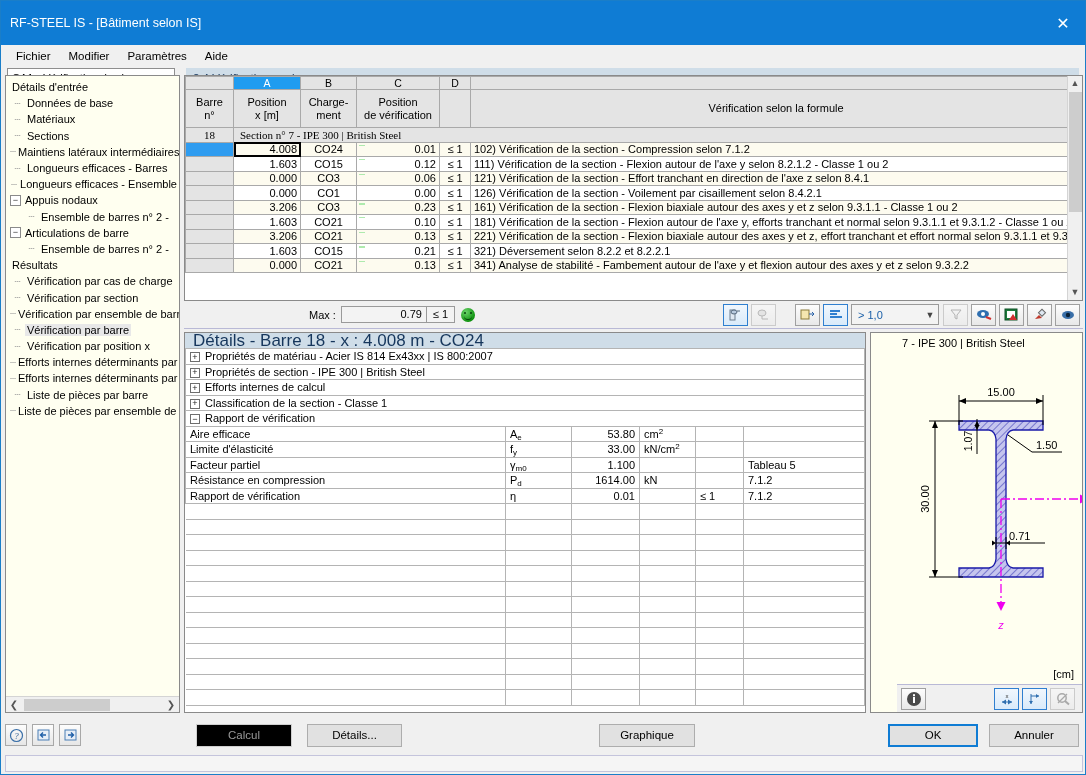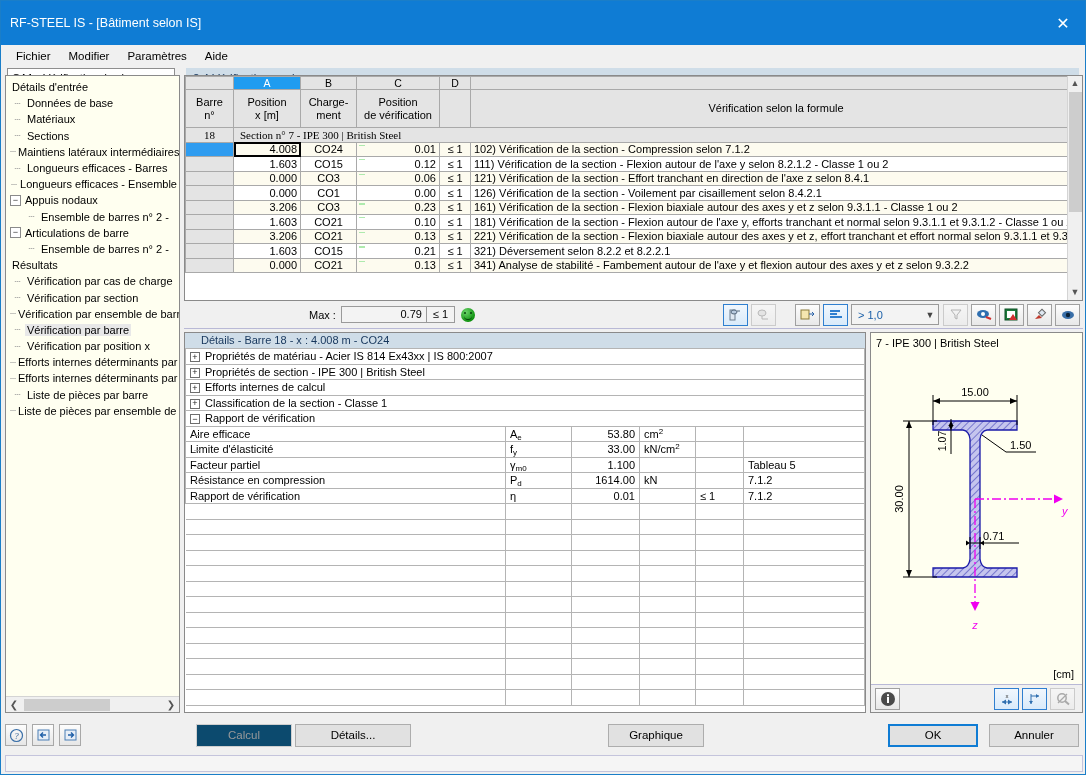--- a/index.html
+++ b/index.html
@@ -297,22 +297,22 @@
     flex: 1;
     border: 1px solid #8a8a8a;
     background: #fff;
     overflow: hidden;
     position: relative;
   }
   .detailhdr {
     background: #cfdde8;
     color: #16365c;
     height: 15px;
-    font-size: 11px;
-    padding-left: 16px;
+    font-size: 17px;
+    padding-left: 8px;
     line-height: 15px;
   }
   table.dgrid { border-collapse: collapse; table-layout: fixed; width: 100%; font-size: 11px; }
   table.dgrid td {
     border: 1px solid #b4b4b4;
     height: 15.5px;
     padding: 0 4px;
     white-space: nowrap;
     overflow: hidden;
   }
@@ -338,20 +338,21 @@
 
   
   .secpane {
     width: 213px;
     margin-left: 4px;
     border: 1px solid #8a8a8a;
     background: #fffff0;
     display: flex; flex-direction: column;
     position: relative;
     overflow: hidden;
+    padding-left: 26px;
   }
   .secpane .sectitle {
     font-size: 11px; padding: 4px 0 0 5px; color: #000;
   }
   .secdraw { flex: 1; position: relative; }
   .unitlbl {
     position: absolute; right: 8px; bottom: 4px;
     font-size: 11px; color: #000;
   }
   .secbar {
@@ -372,21 +373,21 @@
   .btn {
     height: 23px;
     min-width: 90px;
     border: 1px solid #adadad;
     background: #e1e1e1;
     font-size: 11.5px;
     display: inline-flex; align-items: center; justify-content: center;
     cursor: pointer;
     color: #000;
   }
-  .btn.disabled { color: #9a9a9a; background: #0c4a6e; border-color: #cfcfcf; cursor: default; }
+  .btn.disabled { color: #9a9a9a; background: #000000; border-color: #cfcfcf; cursor: default; }
   .btn.primary { border: 2px solid #0f7cd4; background: #e1e1e1; }
   .iconbtn {
     width: 22px; height: 22px;
     border: 1px solid #a8a8a8;
     background: linear-gradient(#fdfdfd, #e6e6e6);
     margin-right: 5px;
     display: inline-flex; align-items: center; justify-content: center;
     cursor: pointer;
   }
   .statusbar {
@@ -1022,21 +1023,21 @@
         </svg>
     </div>
     <div class="iconbtn">
       <svg width="15" height="14" viewBox="0 0 15 14">
           <rect x="2" y="2" width="11" height="10" fill="#e7eef7" stroke="#4a7eb5"></rect>
           <path d="M5 7 L10 7 M8 4.5 L10.5 7 L8 9.5" stroke="#1f5fa8" fill="none" stroke-width="1.4"></path>
         </svg>
     </div>
 
     <div class="btn disabled" style="margin-left:110px;width:96px">Calcul</div>
-    <div class="btn" style="margin-left:3px;width:116px">Détails...</div>
+    <div class="btn" style="margin-left:15px;width:95px">Détails...</div>
     <div class="btn" style="margin-left:197px;width:96px">Graphique</div>
 
     <div style="flex:1"></div>
     <div class="btn primary" style="width:84px;margin-right:11px">OK</div>
     <div class="btn" style="width:84px;margin-right:4px">Annuler</div>
   </div>
 
   <div class="statusbar"></div>
 </div>
 

